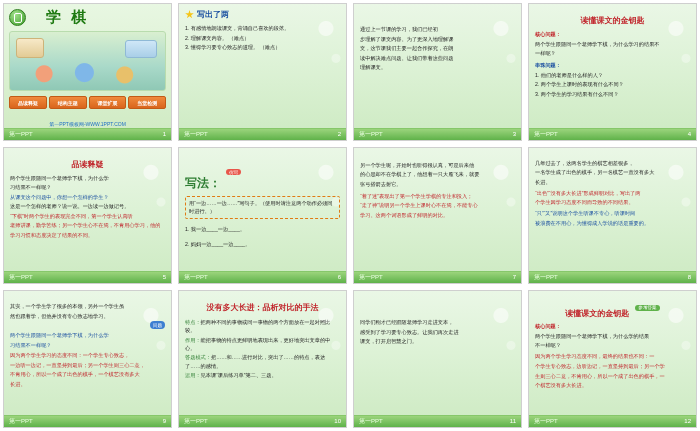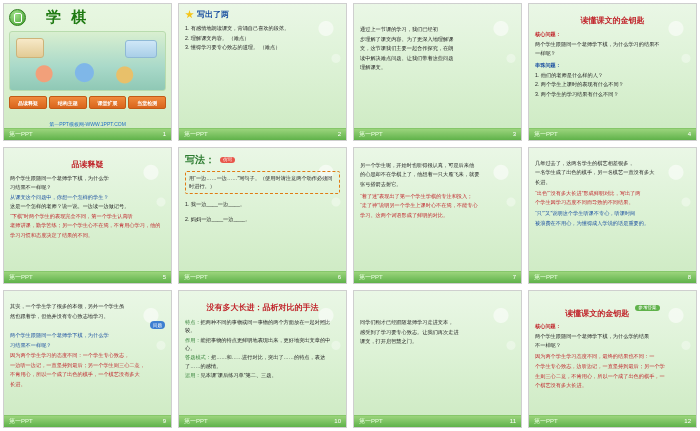--- a/index.html
+++ b/index.html
@@ -39,21 +39,21 @@
 
   
   .title-bar{display:flex;align-items:center;gap:3px;margin-bottom:4px;}
   .star{
     width:9px;height:9px;flex:0 0 9px;
     background:#f5c518;
     clip-path:polygon(50% 0%,61% 35%,98% 35%,68% 57%,79% 91%,50% 70%,21% 91%,32% 57%,2% 35%,39% 35%);
   }
   .t-blue{color:#1a4fa0;font-weight:bold;font-size:8px;}
   .t-red{color:#c1272d;font-weight:bold;font-size:8px;margin-top:12px;}
-  .t-green{color:#2e7d32;font-weight:bold;font-size:10px;}
+  .t-green{color:#2e7d32;font-weight:bold;font-size:12px;margin-top:22px;}
   .hdr-center{text-align:center;}
   .lines{font-size:5.2px;line-height:1.55;color:#222;}
   .lines div{margin-bottom:1.5px;}
   .red{color:#c1272d;}
   .blue{color:#1a4fa0;}
   .green{color:#2e7d32;}
   .box-dash{border:1px dashed #e07b13;padding:2px 3px;border-radius:2px;}
   .mini-tag{
     display:inline-block;font-size:4.6px;color:#fff;background:#e8564a;
     border-radius:6px;padding:0.5px 3px;margin-left:2px;vertical-align:1px;

